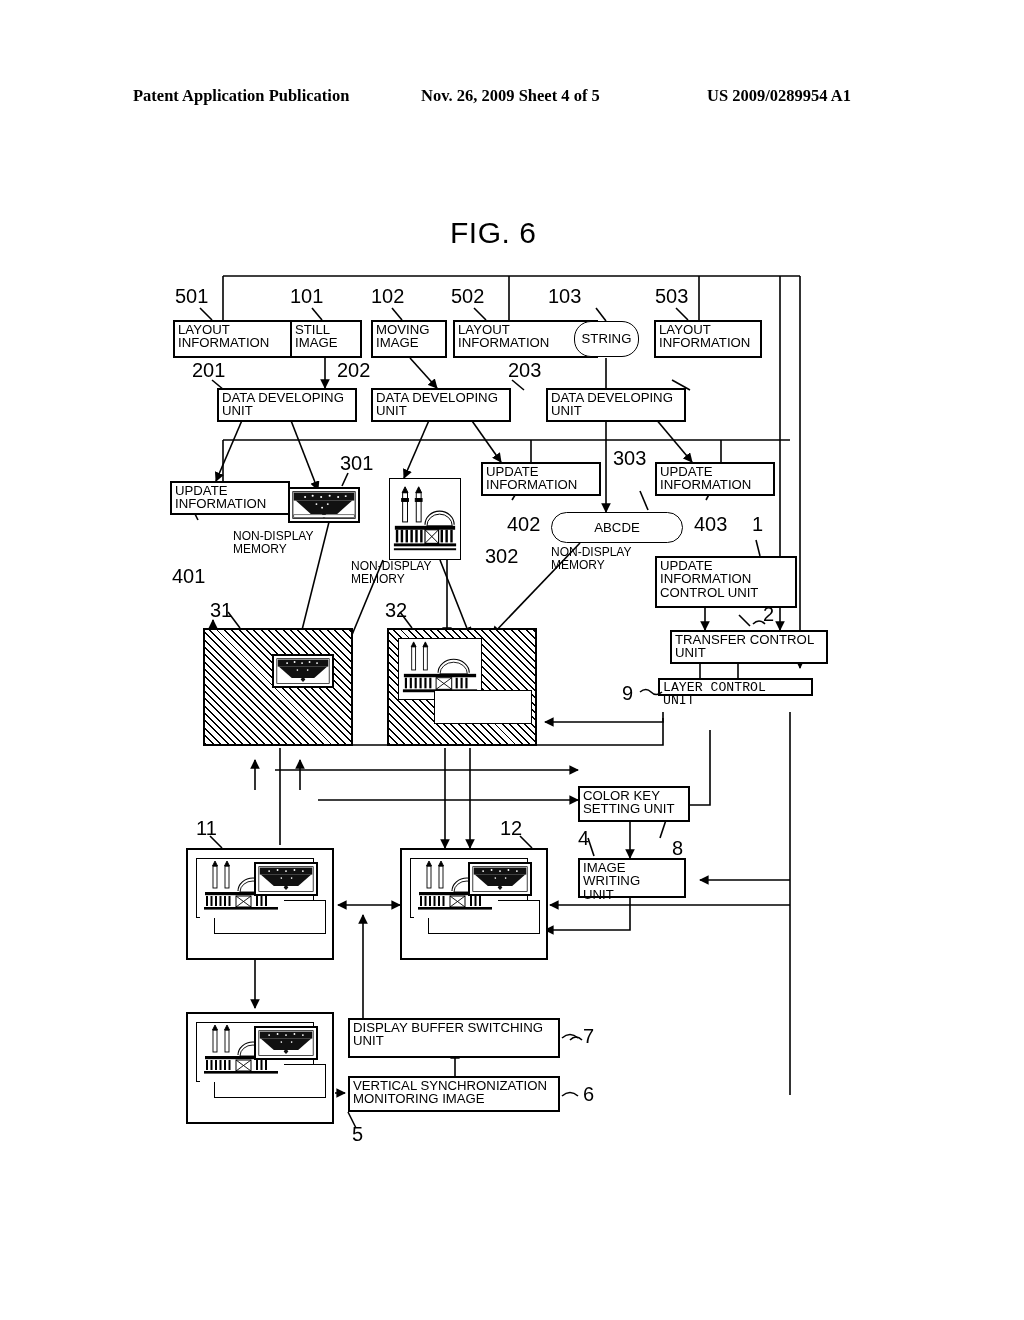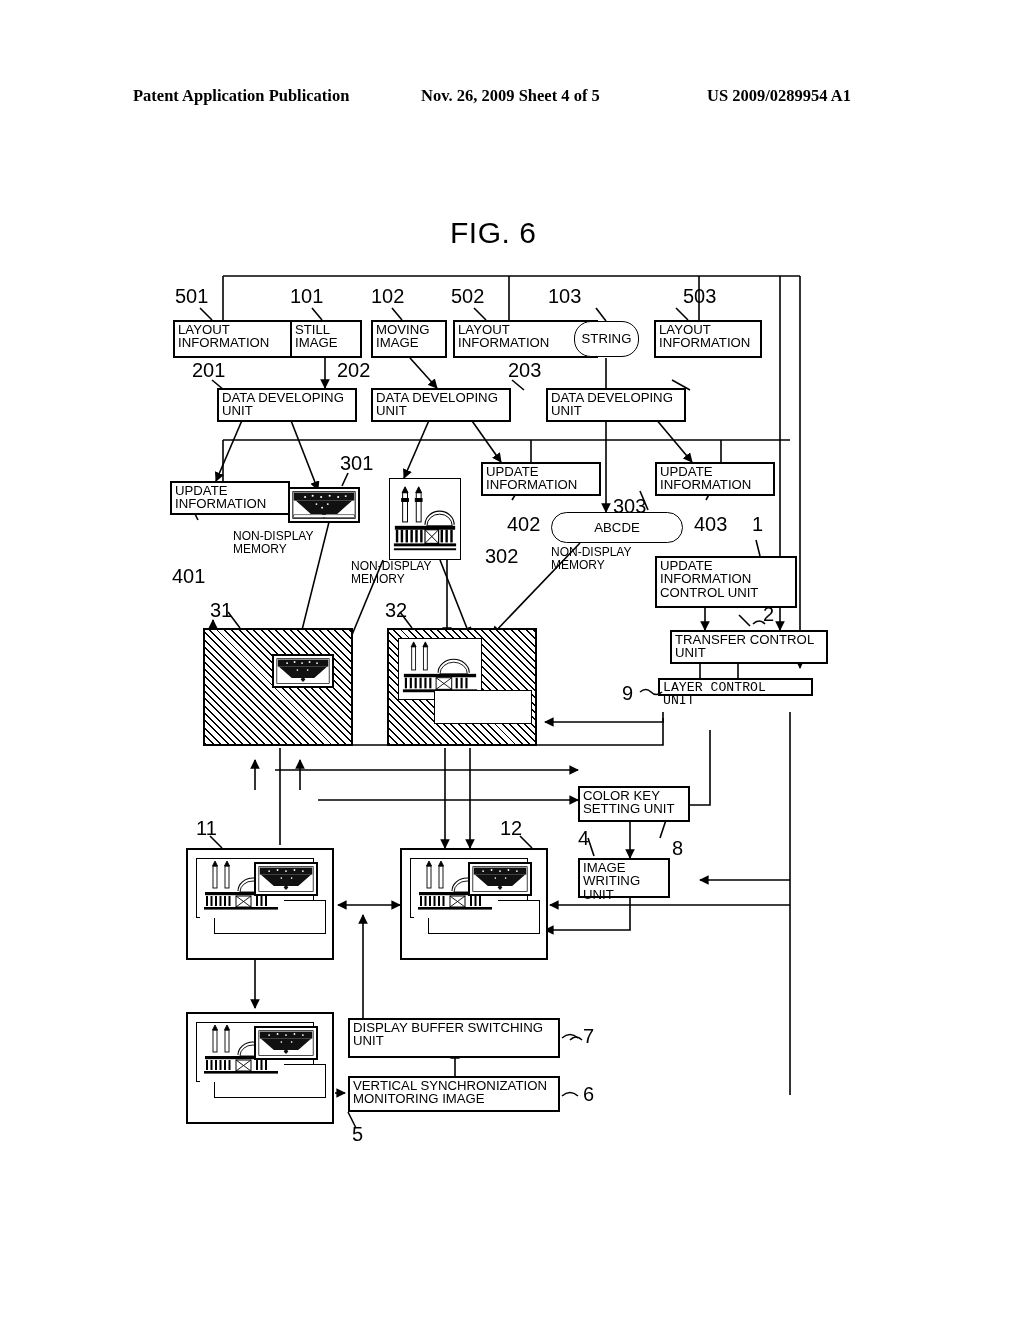--- a/index.html
+++ b/index.html
@@ -180,21 +180,21 @@
 <div class="box" style="left:654px;top:320px;width:108px;height:38px;">
   <div class="t">LAYOUT
 INFORMATION</div>
 </div>
 
 <div class="ref" style="left:175px;top:286px;">501</div>
 <div class="ref" style="left:290px;top:286px;">101</div>
 <div class="ref" style="left:371px;top:286px;">102</div>
 <div class="ref" style="left:451px;top:286px;">502</div>
 <div class="ref" style="left:548px;top:286px;">103</div>
-<div class="ref" style="left:655px;top:286px;margin-left:28px;">503</div>
+<div class="ref" style="left:655px;top:286px;">503</div>
 
 <svg style="position:absolute;left:0;top:0;width:1024px;height:1320px;">
   <g stroke="#000" stroke-width="1.6" fill="none">
     <path d="M200,308 L212,320"></path>
     <path d="M312,308 L322,320"></path>
     <path d="M392,308 L402,320"></path>
     <path d="M474,308 L486,320"></path>
     <path d="M596,308 L606,321"></path>
     <path d="M676,308 L688,320"></path>
     <path d="M212,380 L224,390"></path>
@@ -242,21 +242,21 @@
   <div class="t">UPDATE
 INFORMATION</div>
 </div>
 <div class="box" style="left:655px;top:462px;width:120px;height:34px;">
   <div class="t">UPDATE
 INFORMATION</div>
 </div>
 <div class="ref" style="left:172px;top:536px;margin-top:30px;">401</div>
 <div class="ref" style="left:507px;top:514px;">402</div>
 <div class="ref" style="left:694px;top:514px;">403</div>
-<div class="ref" style="left:613px;top:496px;">303</div>
+<div class="ref" style="left:613px;top:448px;">303</div>
 <div class="ref" style="left:340px;top:453px;">301</div>
 <div class="ref" style="left:485px;top:546px;">302</div>
 <div class="ref" style="left:752px;top:514px;">1</div>
 
 <div class="box ctr thin" style="left:551px;top:512px;width:132px;height:31px;">
   <div class="t">ABCDE</div>
 </div>
 
 <div class="cap" style="left:233px;top:530px;">NON-DISPLAY
 MEMORY</div>
@@ -343,21 +343,21 @@
     <path d="M640,692 q6,-5 11,0 t11,0"></path>
     <path d="M765,624 q-6,-6 -12,0"></path>
     <path d="M600,1040 q6,-6 12,0" transform="translate(-30,0)"></path>
   </g>
 </svg>
 
 <div class="box" style="left:578px;top:786px;width:112px;height:36px;">
   <div class="t">COLOR KEY
 SETTING UNIT</div>
 </div>
-<div class="box" style="left:578px;top:858px;width:92px;height:40px;">
+<div class="box" style="left:578px;top:858px;width:108px;height:40px;">
   <div class="t">IMAGE WRITING
 UNIT</div>
 </div>
 <div class="ref" style="left:578px;top:828px;">4</div>
 <div class="ref" style="left:672px;top:838px;">8</div>
 
 <div class="box" style="left:348px;top:1018px;width:212px;height:40px;">
   <div class="t">DISPLAY BUFFER SWITCHING
 UNIT</div>
 </div>

